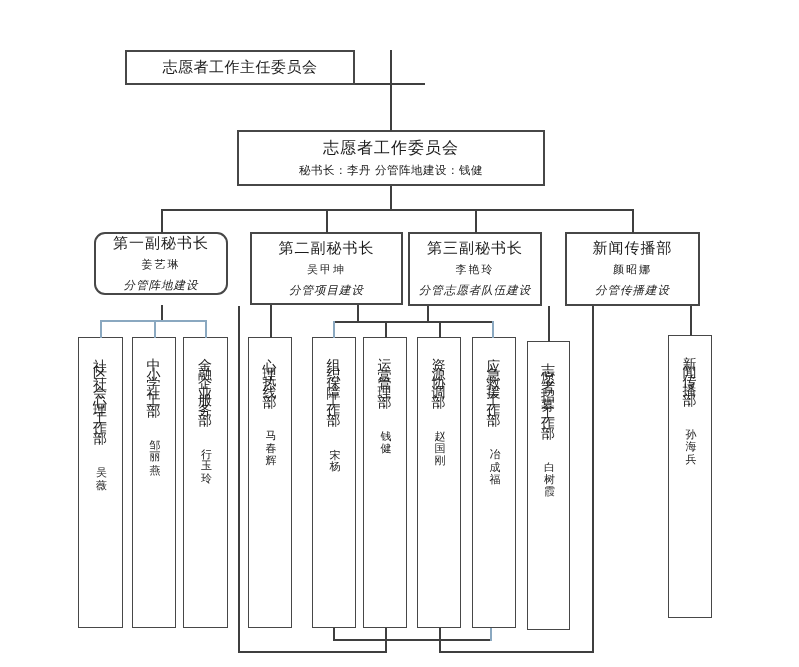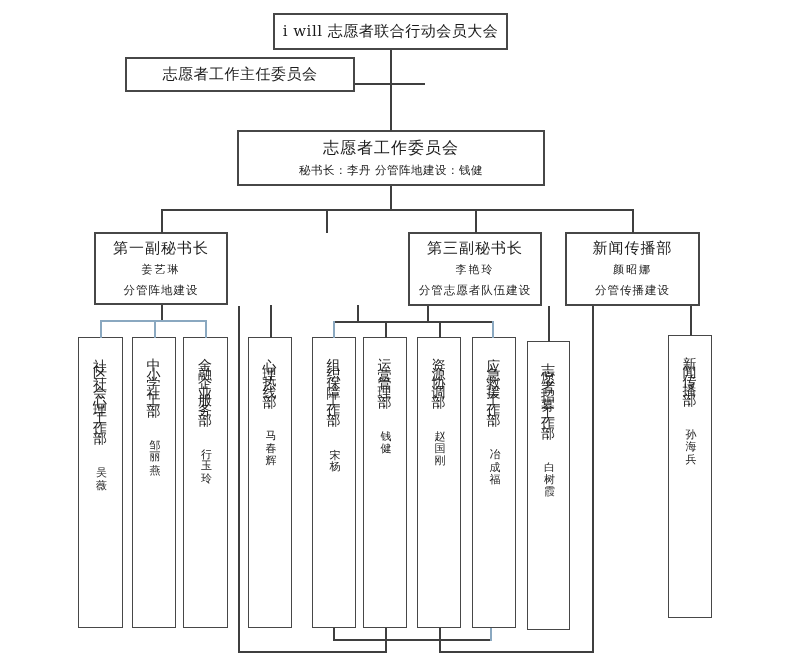--- a/index.html
+++ b/index.html
@@ -20,51 +20,53 @@
   }
   .box.thin{border-width:1.5px;}
   .hline{position:absolute;height:1.5px;background:var(--line);}
   .vline{position:absolute;width:1.5px;background:var(--line);}
   .hline.blue,.vline.blue{background:var(--accent);}
   .t-title{font-size:15px;letter-spacing:0.5px;}
   .t-big{font-size:16px;letter-spacing:1px;}
   .t-sub{font-size:11.5px;letter-spacing:0.5px;margin-top:4px;color:#222;}
   .dep-title{font-size:15px;letter-spacing:1px;line-height:1;}
   .dep-name{font-size:11px;letter-spacing:2px;line-height:1;margin-top:8px;color:#222;}
-  .dep-scope{font-size:11.5px;letter-spacing:1px;line-height:1;margin-top:10px;color:#222;}
+  .dep-scope{font-size:11.5px;letter-spacing:1px;line-height:1;margin-top:10px;color:#222;font-style:italic;}
   .vbox{justify-content:flex-start;padding-top:9px;}
   .vtext{
     writing-mode:vertical-rl;text-orientation:upright;
     display:block;line-height:1;
   }
   .vname{font-size:14px;letter-spacing:9px;}
   .vhead{font-size:11px;letter-spacing:12px;padding-top:7px;color:#222;}
 </style>
 </head>
 <body>
 
 <div class="canvas">
 
-  <div class="box" style="left:273px;top:13px;width:235px;height:37px;">
-    <div class="t-title">i will 志愿者联合行动会员大会</div>
-  </div>
 
-  <div class="box" style="left:125px;top:57px;width:230px;height:35px;">
+  <div class="box" style="left:125px;top:50px;width:230px;height:35px;">
     <div class="t-title">志愿者工作主任委员会</div>
   </div>
 
   <div class="box" style="left:237px;top:130px;width:308px;height:56px;">
     <div class="t-big">志愿者工作委员会</div>
     <div class="t-sub">秘书长：李丹 分管阵地建设：钱健</div>
   </div>
 
-  <div class="box" style="left:94px;top:232px;width:134px;height:73px;">
+  <div class="box" style="left:94px;top:232px;width:134px;height:63px;border-radius:11px;">
     <div class="dep-title">第一副秘书长</div>
     <div class="dep-name">姜艺琳</div>
     <div class="dep-scope">分管阵地建设</div>
+  </div>
+  <div class="box" style="left:250px;top:232px;width:153px;height:73px;">
+    <div class="dep-title">第二副秘书长</div>
+    <div class="dep-name">吴甲坤</div>
+    <div class="dep-scope">分管项目建设</div>
   </div>
   <div class="box" style="left:408px;top:232px;width:134px;height:74px;text-align:right;">
     <div class="dep-title">第三副秘书长</div>
     <div class="dep-name">李艳玲</div>
     <div class="dep-scope">分管志愿者队伍建设</div>
   </div>
   <div class="box" style="left:565px;top:232px;width:135px;height:74px;">
     <div class="dep-title">新闻传播部</div>
     <div class="dep-name">颜昭娜</div>
     <div class="dep-scope">分管传播建设</div>

